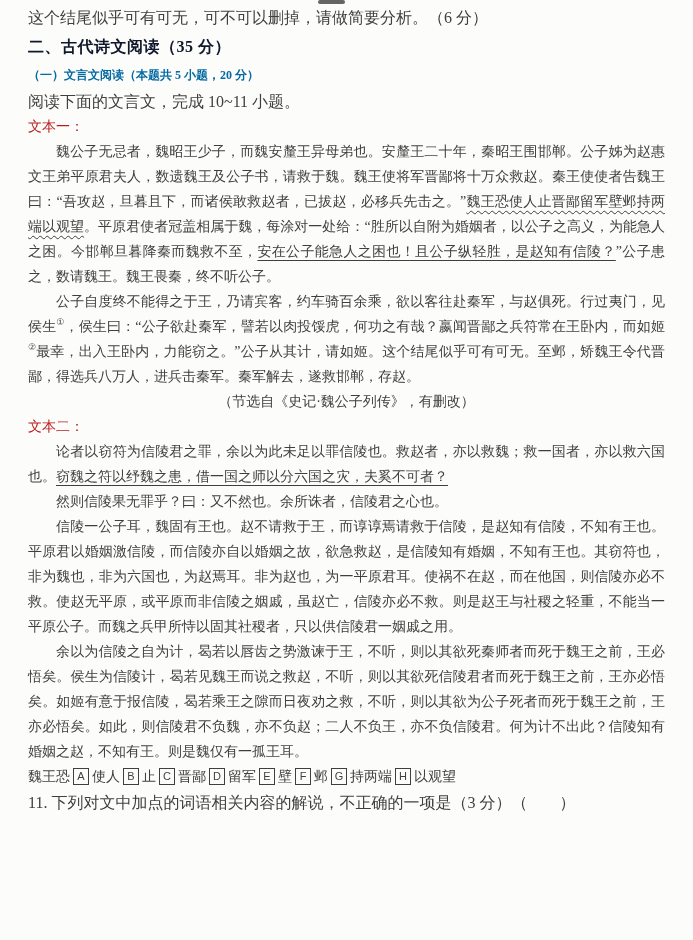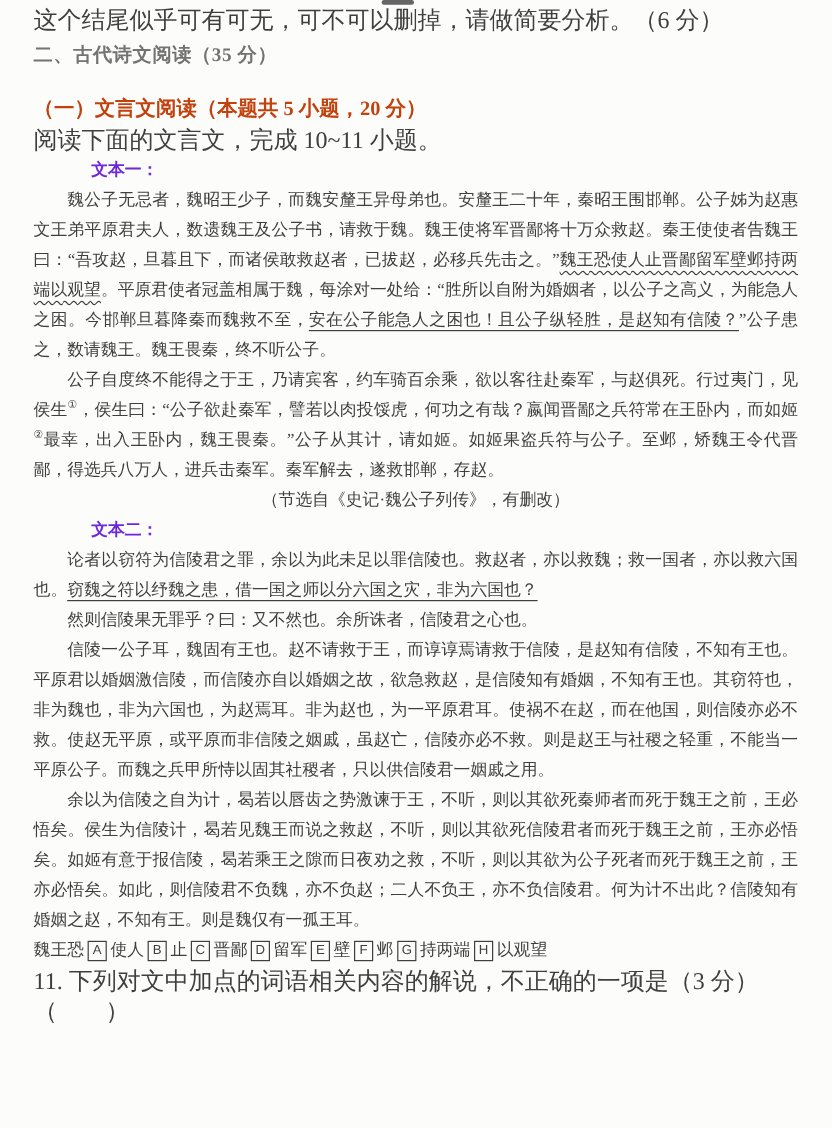--- a/index.html
+++ b/index.html
@@ -5,24 +5,24 @@
   html,body{margin:0;padding:0;}
   body{
     width:693px;height:940px;overflow:hidden;position:relative;
     background:#fcfcfb;
     font-family:"Liberation Serif", serif;
     color:#3f3f3f;
   }
   .page{position:relative;width:637px;margin:0 auto;padding-top:5px;}
   .artifact{position:absolute;left:318px;top:0;width:27px;height:4px;background:#4a4a4a;border-radius:2px;opacity:.85;}
   p{margin:0;padding:0;}
-  .body-line{font-size:20px;line-height:25px;}
-  .h1{font-size:16px;font-weight:bold;color:#737373;line-height:27px;margin:3px 0 18px 0;letter-spacing:.5px;}
-  .h2{font-size:17px;font-weight:bold;color:#c2410c;line-height:26px;margin:1px 0;}
-  .text-label{font-size:14px;font-weight:bold;color:#6d28d9;line-height:25px;margin-left:48px;}
+  .body-line{font-size:16px;line-height:25px;}
+  .h1{font-size:16px;font-weight:bold;color:#0f172a;line-height:27px;margin:3px 0 2px 0;letter-spacing:.5px;}
+  .h2{font-size:12px;font-weight:bold;color:#0369a1;line-height:26px;margin:1px 0;}
+  .text-label{font-size:14px;font-weight:normal;color:#b91c1c;line-height:25px;}
   .para{font-size:14px;line-height:25px;text-align:justify;text-indent:2em;}
   .flush{text-indent:0;}
   .source{font-size:14px;line-height:25px;text-align:center;}
   .seg-wavy{text-decoration:underline wavy 1px;text-decoration-color:#3f3f3f;text-underline-offset:4px;}
   .seg-underline{text-decoration:underline solid 1px;text-decoration-color:#3f3f3f;text-underline-offset:4px;}
   .seg-sup{font-size:9px;vertical-align:super;line-height:0;}
   .letter-box{
     display:inline-block;min-width:12px;height:15px;line-height:14px;
     border:1px solid #3f3f3f;text-align:center;
     font-size:11px;font-family:"Liberation Sans", sans-serif;
@@ -42,27 +42,27 @@
   <p class="h1">二、古代诗文阅读（35 分）</p>
 
   <p class="h2">（一）文言文阅读（本题共 5 小题，20 分）</p>
 
   <p class="body-line">阅读下面的文言文，完成 10~11 小题。</p>
 
   <p class="text-label">文本一：</p>
 
   <p class="para"><span>魏公子无忌者，魏昭王少子，而魏安釐王异母弟也。安釐王二十年，秦昭王围邯郸。公子姊为赵惠文王弟平原君夫人，数遗魏王及公子书，请救于魏。魏王使将军晋鄙将十万众救赵。秦王使使者告魏王曰：“吾攻赵，旦暮且下，而诸侯敢救赵者，已拔赵，必移兵先击之。”</span><span class="seg-wavy">魏王恐使人止晋鄙留军壁邺持两端以观望</span><span>。平原君使者冠盖相属于魏，每涂对一处给：“胜所以自附为婚姻者，以公子之高义，为能急人之困。今邯郸旦暮降秦而魏救不至，</span><span class="seg-underline">安在公子能急人之困也！且公子纵轻胜，是赵知有信陵？</span><span>”公子患之，数请魏王。魏王畏秦，终不听公子。</span></p>
 
-  <p class="para"><span>公子自度终不能得之于王，乃请宾客，约车骑百余乘，欲以客往赴秦军，与赵俱死。行过夷门，见侯生</span><span class="seg-sup">①</span><span>，侯生曰：“公子欲赴秦军，譬若以肉投馁虎，何功之有哉？嬴闻晋鄙之兵符常在王卧内，而如姬</span><span class="seg-sup">②</span><span>最幸，出入王卧内，魏王畏秦。”公子从其计，请如姬。如姬果盗兵符与公子。至邺，矫魏王令代晋鄙，得选兵八万人，进兵击秦军。秦军解去，遂救邯郸，存赵。</span></p>
+  <p class="para"><span>公子自度终不能得之于王，乃请宾客，约车骑百余乘，欲以客往赴秦军，与赵俱死。行过夷门，见侯生</span><span class="seg-sup">①</span><span>，侯生曰：“公子欲赴秦军，譬若以肉投馁虎，何功之有哉？嬴闻晋鄙之兵符常在王卧内，而如姬</span><span class="seg-sup">②</span><span>最幸，出入王卧内，力能窃之。”公子从其计，请如姬。这个结尾似乎可有可无。至邺，矫魏王令代晋鄙，得选兵八万人，进兵击秦军。秦军解去，遂救邯郸，存赵。</span></p>
 
   <p class="source">（节选自《史记·魏公子列传》，有删改）</p>
 
   <p class="text-label">文本二：</p>
 
-  <p class="para"><span>论者以窃符为信陵君之罪，余以为此未足以罪信陵也。救赵者，亦以救魏；救一国者，亦以救六国也。</span><span class="seg-underline">窃魏之符以纾魏之患，借一国之师以分六国之灾，非为六国也？</span></p>
+  <p class="para"><span>论者以窃符为信陵君之罪，余以为此未足以罪信陵也。救赵者，亦以救魏；救一国者，亦以救六国也。</span><span class="seg-underline">窃魏之符以纾魏之患，借一国之师以分六国之灾，夫奚不可者？</span></p>
 
   <p class="para"><span>然则信陵果无罪乎？曰：又不然也。余所诛者，信陵君之心也。</span></p>
 
   <p class="para"><span>信陵一公子耳，魏固有王也。赵不请救于王，而谆谆焉请救于信陵，是赵知有信陵，不知有王也。平原君以婚姻激信陵，而信陵亦自以婚姻之故，欲急救赵，是信陵知有婚姻，不知有王也。其窃符也，非为魏也，非为六国也，为赵焉耳。非为赵也，为一平原君耳。使祸不在赵，而在他国，则信陵亦必不救。使赵无平原，或平原而非信陵之姻戚，虽赵亡，信陵亦必不救。则是赵王与社稷之轻重，不能当一平原公子。而魏之兵甲所恃以固其社稷者，只以供信陵君一姻戚之用。</span></p>
 
   <p class="para"><span>余以为信陵之自为计，曷若以唇齿之势激谏于王，不听，则以其欲死秦师者而死于魏王之前，王必悟矣。侯生为信陵计，曷若见魏王而说之救赵，不听，则以其欲死信陵君者而死于魏王之前，王亦必悟矣。如姬有意于报信陵，曷若乘王之隙而日夜劝之救，不听，则以其欲为公子死者而死于魏王之前，王亦必悟矣。如此，则信陵君不负魏，亦不负赵；二人不负王，亦不负信陵君。何为计不出此？信陵知有婚姻之赵，不知有王。则是魏仅有一孤王耳。</span></p>
 
 
 
 

